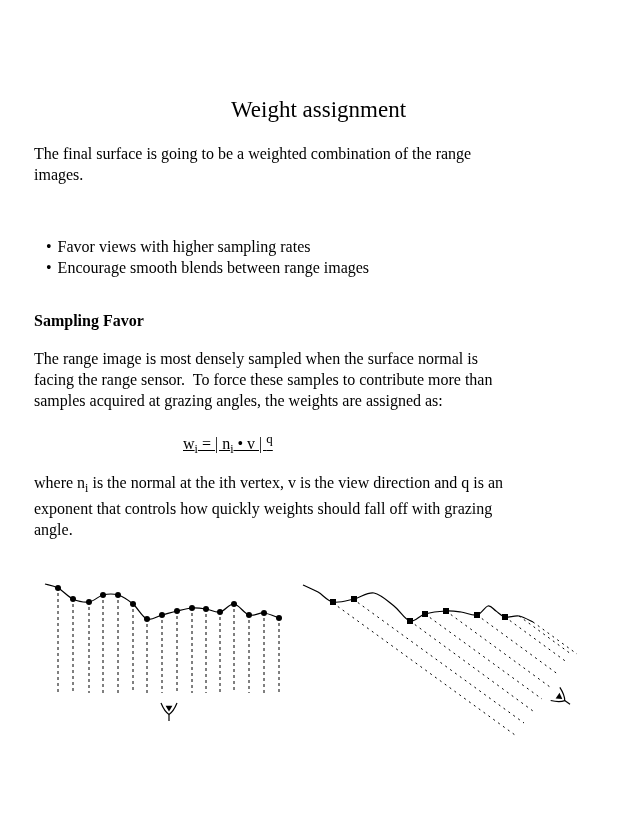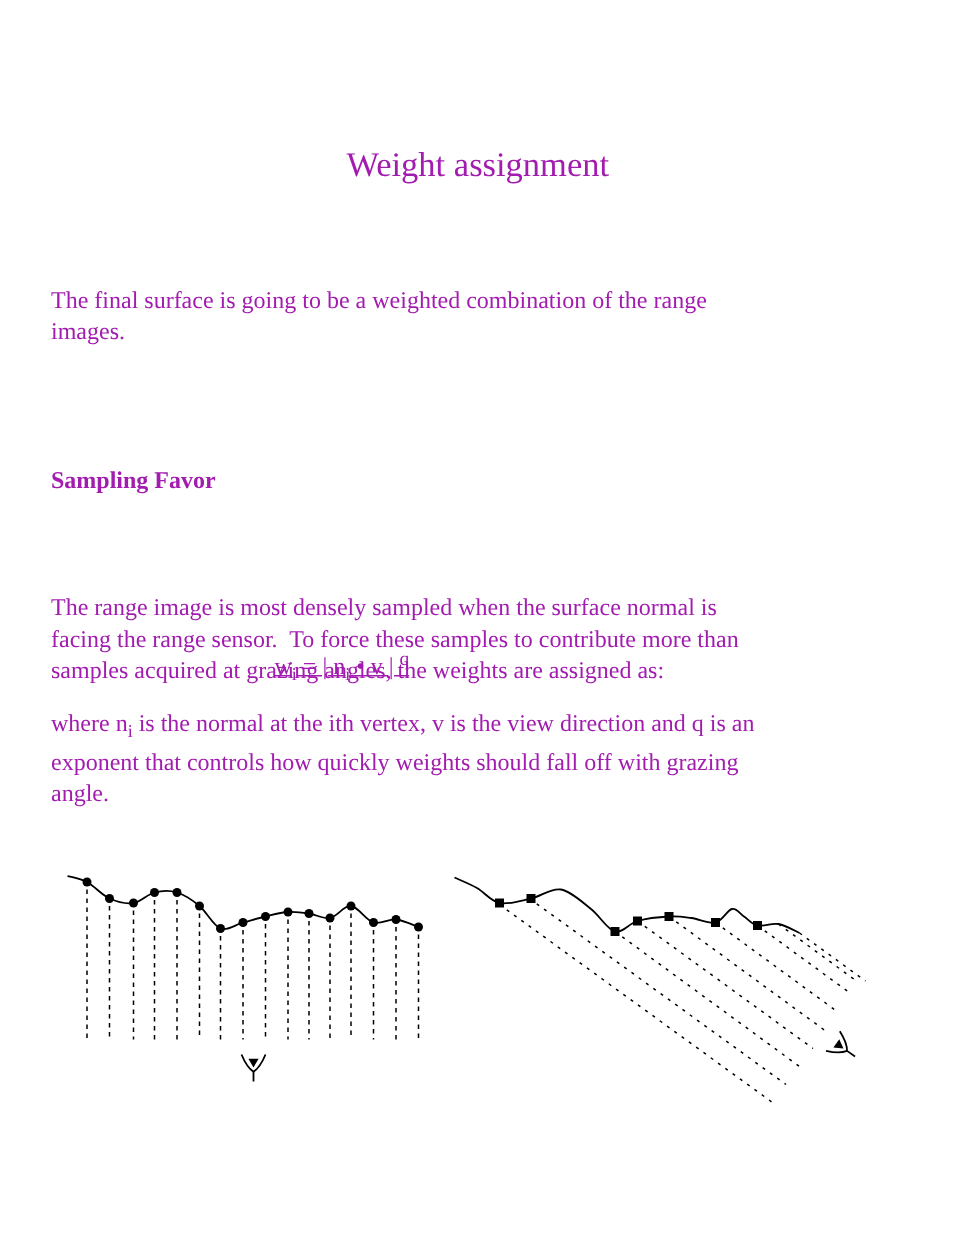--- a/index.html
+++ b/index.html
@@ -1,27 +1,26 @@
 <!DOCTYPE html>
 <html><head>
 <meta charset="utf-8">
 <style>
   html,body { margin:0; padding:0; background:#ffffff; }
   .page {
     position:relative; width:637px; height:825px; background:#ffffff;
-    color:#a21caf; font-family:"Liberation Serif", serif; overflow:hidden;
+    color:#000000; font-family:"Liberation Serif", serif; overflow:hidden;
   }
   .title {
     position:absolute; top:96px; left:0; width:637px; text-align:center;
     font-size:23px; line-height:28px;
   }
   .para {
     position:absolute; left:34px; font-size:16px; line-height:21px;
     white-space:pre;
-    margin-top:47px;
   }
   .bullets { position:absolute; left:46px; font-size:16px; line-height:21px; }
   .bullet-row { white-space:pre; }
   .bullet-char { margin-right:6px; }
   .heading { position:absolute; left:34px; font-size:16px; font-weight:bold; }
   .formula { position:absolute; left:183px; top:431px; font-size:16px; white-space:pre;text-decoration:underline; }
   .para-line { position:absolute; left:34px; font-size:16px; white-space:pre; }
   .sub { font-size:12px; vertical-align:-4px; }
   .sup { font-size:13px; vertical-align:6px; }
   #figure-svg { position:absolute; top:0; left:0; }
@@ -30,20 +29,24 @@
 <body>
 
 <div class="page">
 
   <div class="title">Weight assignment</div>
 
   <div class="para" style="top:143px">The final surface is going to be a weighted combination of the range
 images.</div>
 
 
+  <div class="bullets" style="top:236px">
+    <div class="bullet-row"><span class="bullet-char">•</span><span>Favor views with higher sampling rates</span></div>
+    <div class="bullet-row"><span class="bullet-char">•</span><span>Encourage smooth blends between range images</span></div>
+  </div>
 
   <div class="heading" style="top:312px">Sampling Favor</div>
 
   <div class="para" style="top:348px">The range image is most densely sampled when the surface normal is
 facing the range sensor.  To force these samples to contribute more than
 samples acquired at grazing angles, the weights are assigned as:</div>
 
   <div class="formula"><span>w</span><span class="sub">i</span><span> = | n</span><span class="sub">i</span><span> • v | </span><span class="sup">q</span></div>
 
   <div class="para-line" style="top:474px"><span>where n</span><span class="sub">i</span><span> is the normal at the ith vertex, v is the view direction and q is an</span></div>

